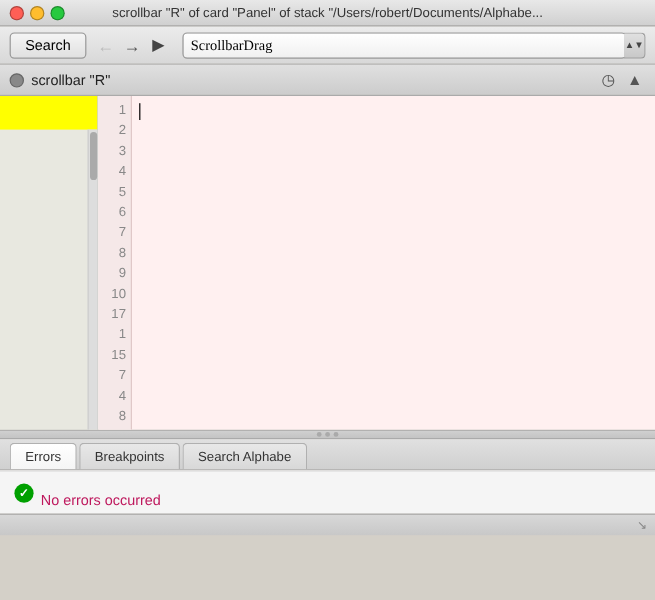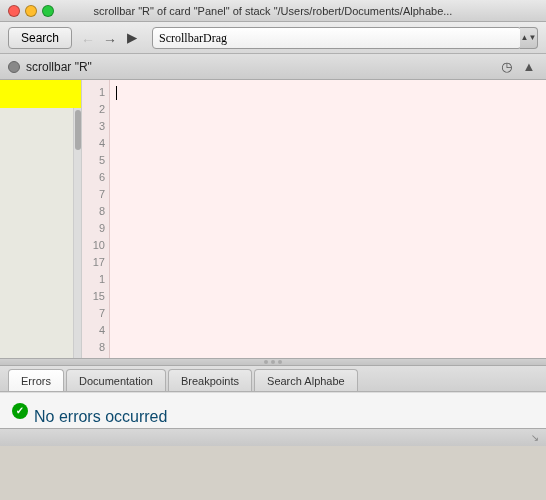--- a/index.html
+++ b/index.html
@@ -319,22 +319,22 @@
       background: #00a000;
       display: flex;
       align-items: center;
       justify-content: center;
       color: white;
       font-size: 10px;
       font-weight: bold;
       flex-shrink: 0;
     }
     .status-text {
-      font-size: 16px;
-      color: #0c4a6e;
+      font-size: 12px;
+      color: #be185d;
       margin-top: 12px;
     }
 
     
     .system-bar {
       height: 18px;
       background: linear-gradient(to bottom, #d8d8d8, #c8c8c8);
       border-top: 1px solid #aaa;
       display: flex;
       align-items: center;
@@ -428,23 +428,20 @@
     <div class="resize-dot"></div>
     <div class="resize-dot"></div>
   </div>
 </div>
 
 <div class="bottom-tabs">
   <div class="bottom-tab active">
     <span>Errors</span>
   </div>
   <div class="bottom-tab">
-    <span>Documentation</span>
-  </div>
-  <div class="bottom-tab">
     <span>Breakpoints</span>
   </div>
   <div class="bottom-tab">
     <span>Search Alphabe</span>
   </div>
 </div>
 
 <div class="status-area">
   <div class="status-icon">✓</div>
   <span class="status-text">No errors occurred</span>

